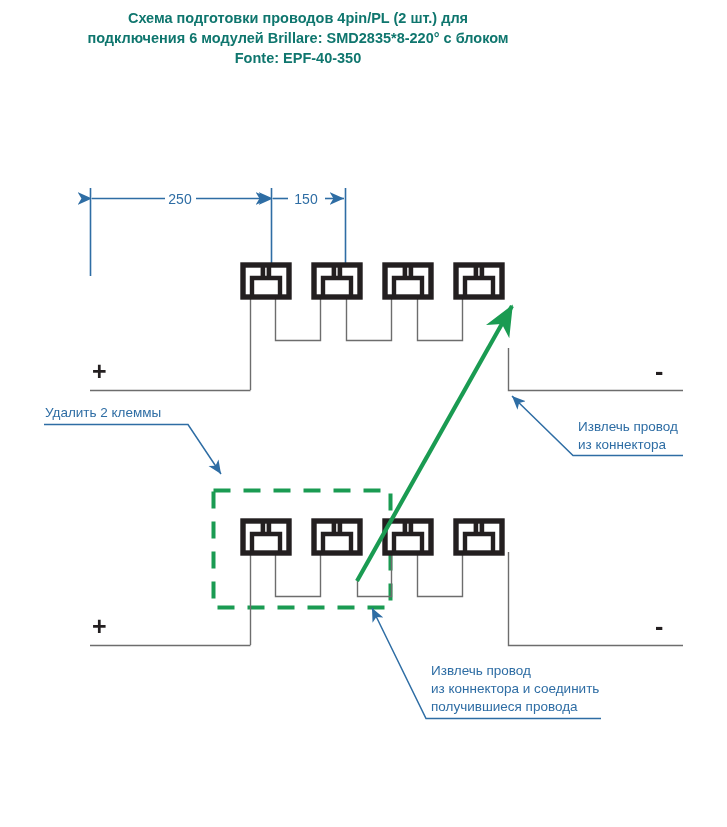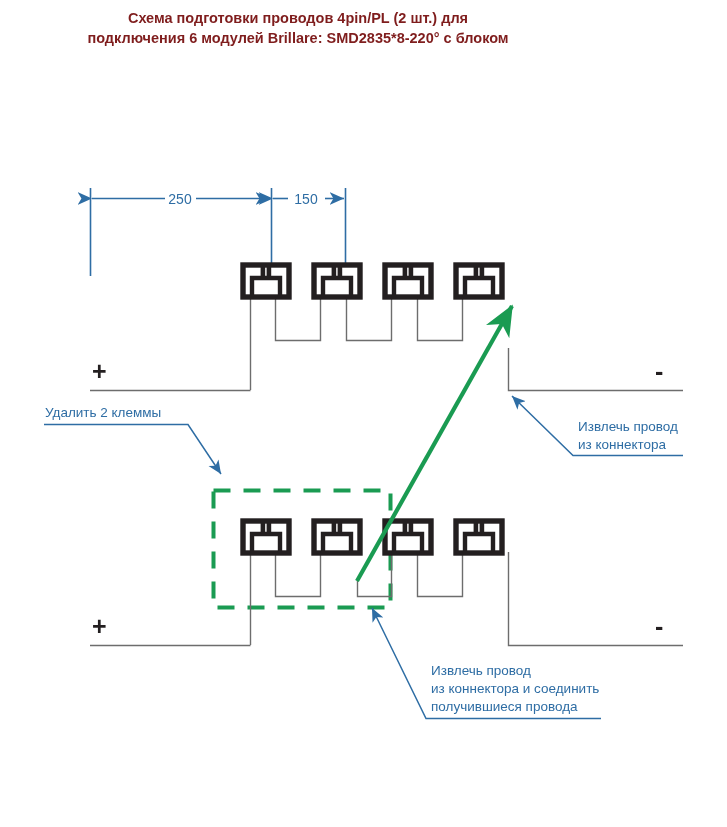--- a/index.html
+++ b/index.html
@@ -22,21 +22,21 @@
   }
   .title-block {
     position: absolute;
     left: 0;
     top: 8px;
     width: 596px;
     text-align: center;
     font-weight: bold;
     font-size: 14.5px;
     line-height: 20px;
-    color: #7f1d1d;
+    color: #0f766e;
     letter-spacing: 0px;
   }
   .title-block div {
     white-space: nowrap;
   }
   svg.diagram {
     position: absolute;
     left: 0;
     top: 0;
     width: 727px;
@@ -61,20 +61,21 @@
   }
 </style>
 </head>
 <body>
 
 <div id="page">
 
   <div class="title-block">
     <div>Схема подготовки проводов 4pin/PL (2 шт.) для</div>
     <div>подключения 6 модулей Brillare: SMD2835*8-220° с блоком</div>
+    <div>Fonte: EPF-40-350</div>
   </div>
 
   <svg class="diagram" viewBox="0 0 727 827">
     <defs>
       <marker id="blueArrow" markerWidth="12" markerHeight="12" refX="9" refY="4" orient="auto" markerUnits="strokeWidth">
         <path d="M0,0 L9,4 L0,8 L2.4,4 Z" fill="#2e6da4"></path>
       </marker>
       <marker id="blueArrowStart" markerWidth="12" markerHeight="12" refX="9" refY="4" orient="auto" markerUnits="strokeWidth">
         <path d="M0,0 L9,4 L0,8 L2.4,4 Z" fill="#2e6da4"></path>
       </marker>

